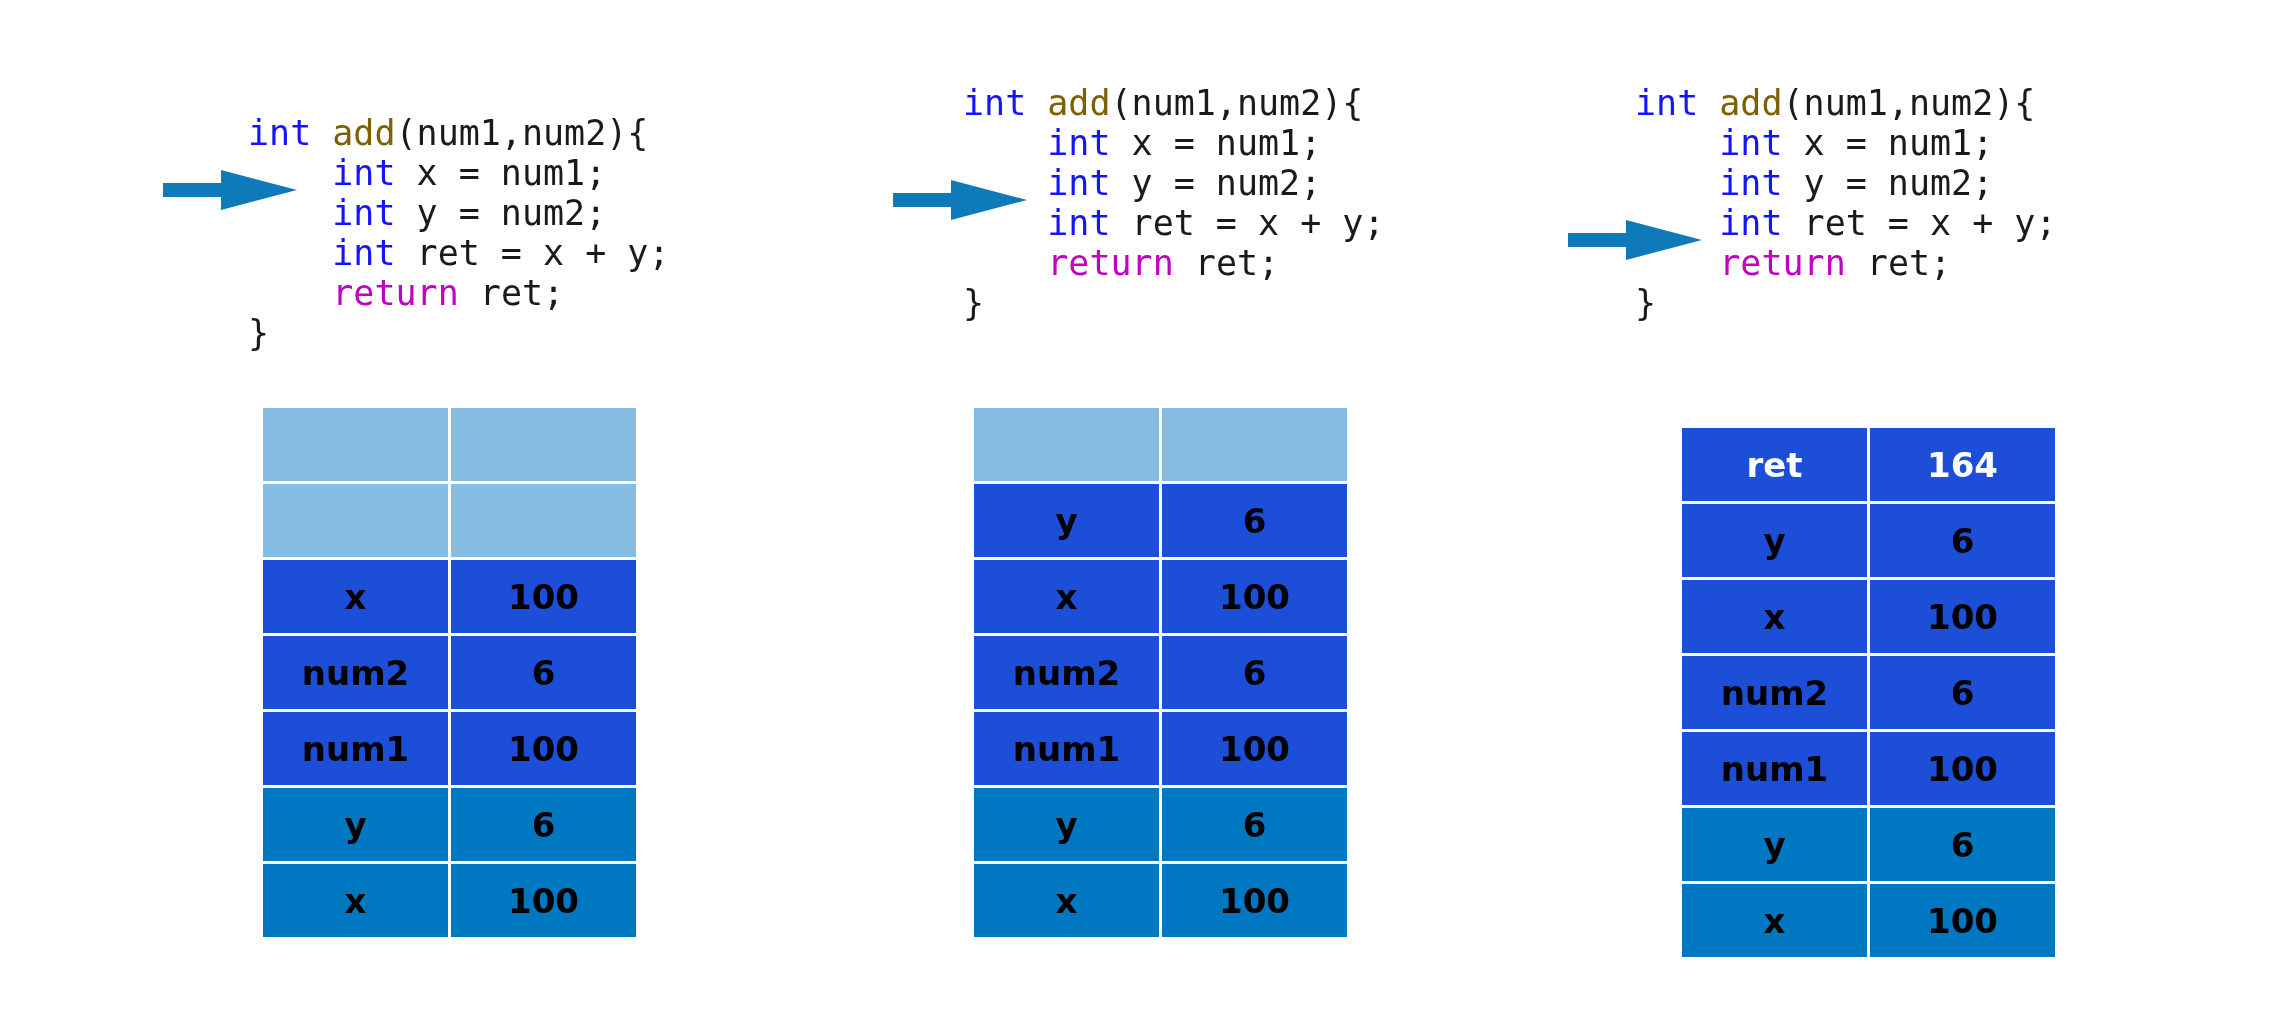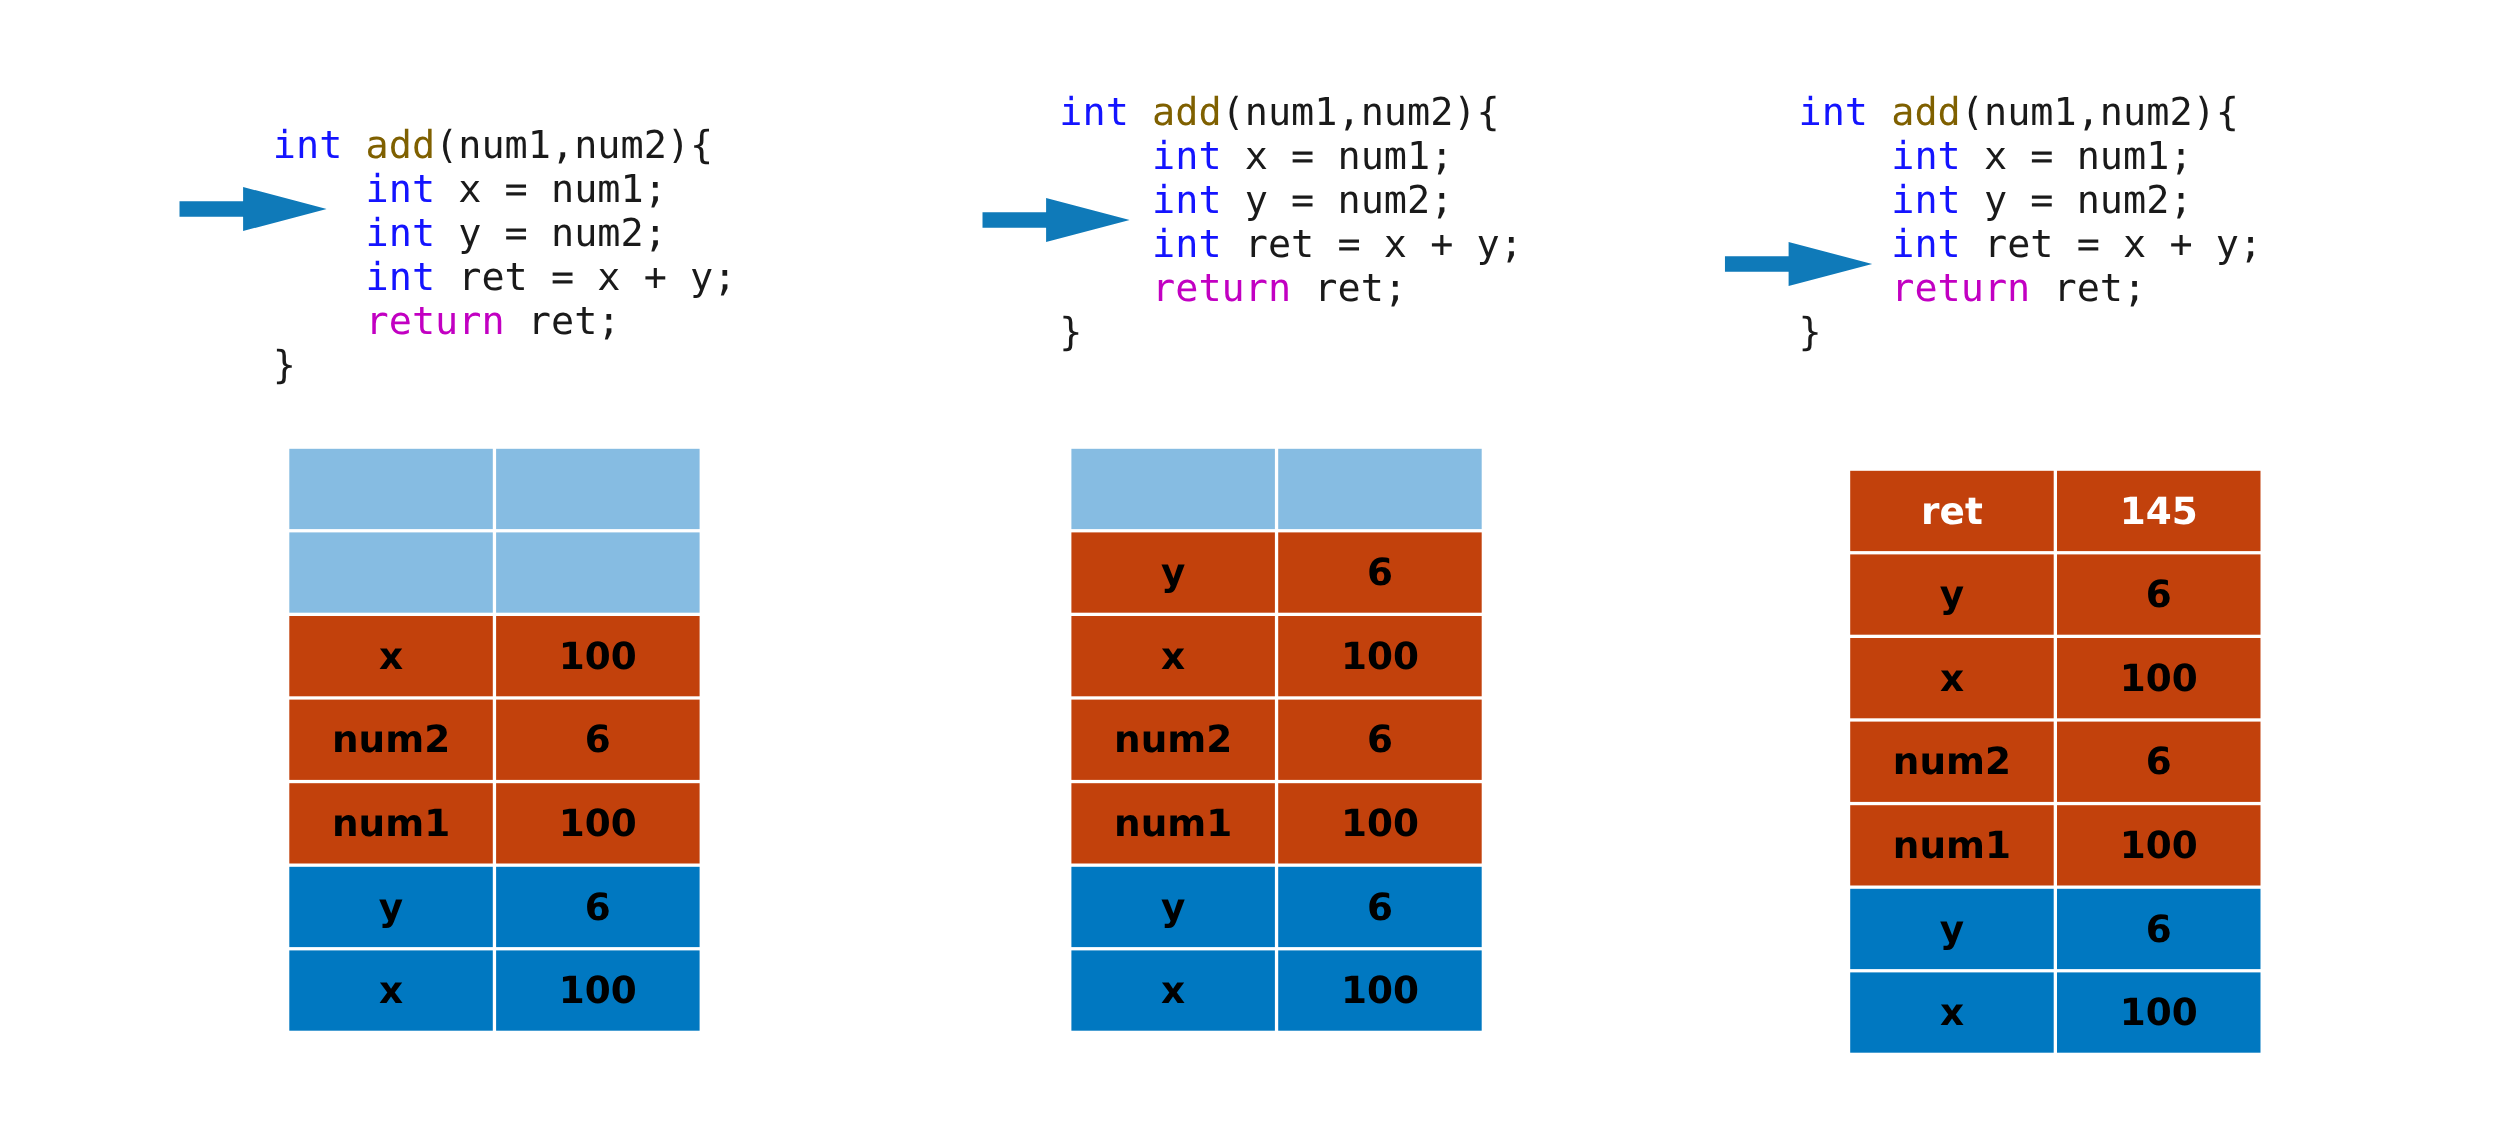--- a/index.html
+++ b/index.html
@@ -84,21 +84,21 @@
   }
   .cell-name  { width: 185px; margin-right: 3px; }
   .cell-value { width: 185px; }
 
   .row-light .cell { background: #86bce2; }
   .row-dark  .cell { background: #0078c1; }
   .row-empty .cell { background: #86bce2; }
 
   .txt-white { color: #ffffff; }
 </style>
-<style>.kw-type{color:#1414ff;}.fn-name{color:#7f6000;}.kw-return{color:#c200c2;}.row-light .cell{background:#c2410c;}.row-empty .cell{background:#86bce2;}.row-dark .cell{background:#0078c1;}.txt-white{color:#ffffff;}</style></head>
+<style>.kw-type{color:#1414ff;}.fn-name{color:#7f6000;}.kw-return{color:#c200c2;}.row-light .cell{background:#1d4ed8;}.row-empty .cell{background:#86bce2;}.row-dark .cell{background:#0078c1;}.txt-white{color:#ffffff;}</style></head>
 <body style="background: rgb(255, 255, 255);">
 
 <div class="panel" id="panel-0"></div>
 <div class="panel" id="panel-1"></div>
 <div class="panel" id="panel-2"></div>
 
 <div class="code-block" id="code-0"><div class="code-line"><span></span><span class="kw-type">int</span><span class="plain"> </span><span class="fn-name">add</span><span class="plain">(num1,num2){</span></div><div class="code-line"><span>    </span><span class="kw-type">int</span><span class="plain"> x = num1;</span></div><div class="code-line"><span>    </span><span class="kw-type">int</span><span class="plain"> y = num2;</span></div><div class="code-line"><span>    </span><span class="kw-type">int</span><span class="plain"> ret = x + y;</span></div><div class="code-line"><span>    </span><span class="kw-return">return</span><span class="plain"> ret;</span></div><div class="code-line"><span></span><span class="plain">}</span></div></div>
 <div class="code-block" id="code-1"><div class="code-line"><span></span><span class="kw-type">int</span><span class="plain"> </span><span class="fn-name">add</span><span class="plain">(num1,num2){</span></div><div class="code-line"><span>    </span><span class="kw-type">int</span><span class="plain"> x = num1;</span></div><div class="code-line"><span>    </span><span class="kw-type">int</span><span class="plain"> y = num2;</span></div><div class="code-line"><span>    </span><span class="kw-type">int</span><span class="plain"> ret = x + y;</span></div><div class="code-line"><span>    </span><span class="kw-return">return</span><span class="plain"> ret;</span></div><div class="code-line"><span></span><span class="plain">}</span></div></div>
 <div class="code-block" id="code-2"><div class="code-line"><span></span><span class="kw-type">int</span><span class="plain"> </span><span class="fn-name">add</span><span class="plain">(num1,num2){</span></div><div class="code-line"><span>    </span><span class="kw-type">int</span><span class="plain"> x = num1;</span></div><div class="code-line"><span>    </span><span class="kw-type">int</span><span class="plain"> y = num2;</span></div><div class="code-line"><span>    </span><span class="kw-type">int</span><span class="plain"> ret = x + y;</span></div><div class="code-line"><span>    </span><span class="kw-return">return</span><span class="plain"> ret;</span></div><div class="code-line"><span></span><span class="plain">}</span></div></div>
 
@@ -168,21 +168,21 @@
       <div class="cell cell-value">6</div>
     </div>
     <div class="stack-row row-dark">
       <div class="cell cell-name">x</div>
       <div class="cell cell-value">100</div>
     </div>
   </div>
 <div class="stack-table" id="table-2">
     <div class="stack-row row-light">
       <div class="cell cell-name txt-white">ret</div>
-      <div class="cell cell-value txt-white">145</div>
+      <div class="cell cell-value txt-white">164</div>
     </div>
     <div class="stack-row row-light">
       <div class="cell cell-name">y</div>
       <div class="cell cell-value">6</div>
     </div>
     <div class="stack-row row-light">
       <div class="cell cell-name">x</div>
       <div class="cell cell-value">100</div>
     </div>
     <div class="stack-row row-light">

